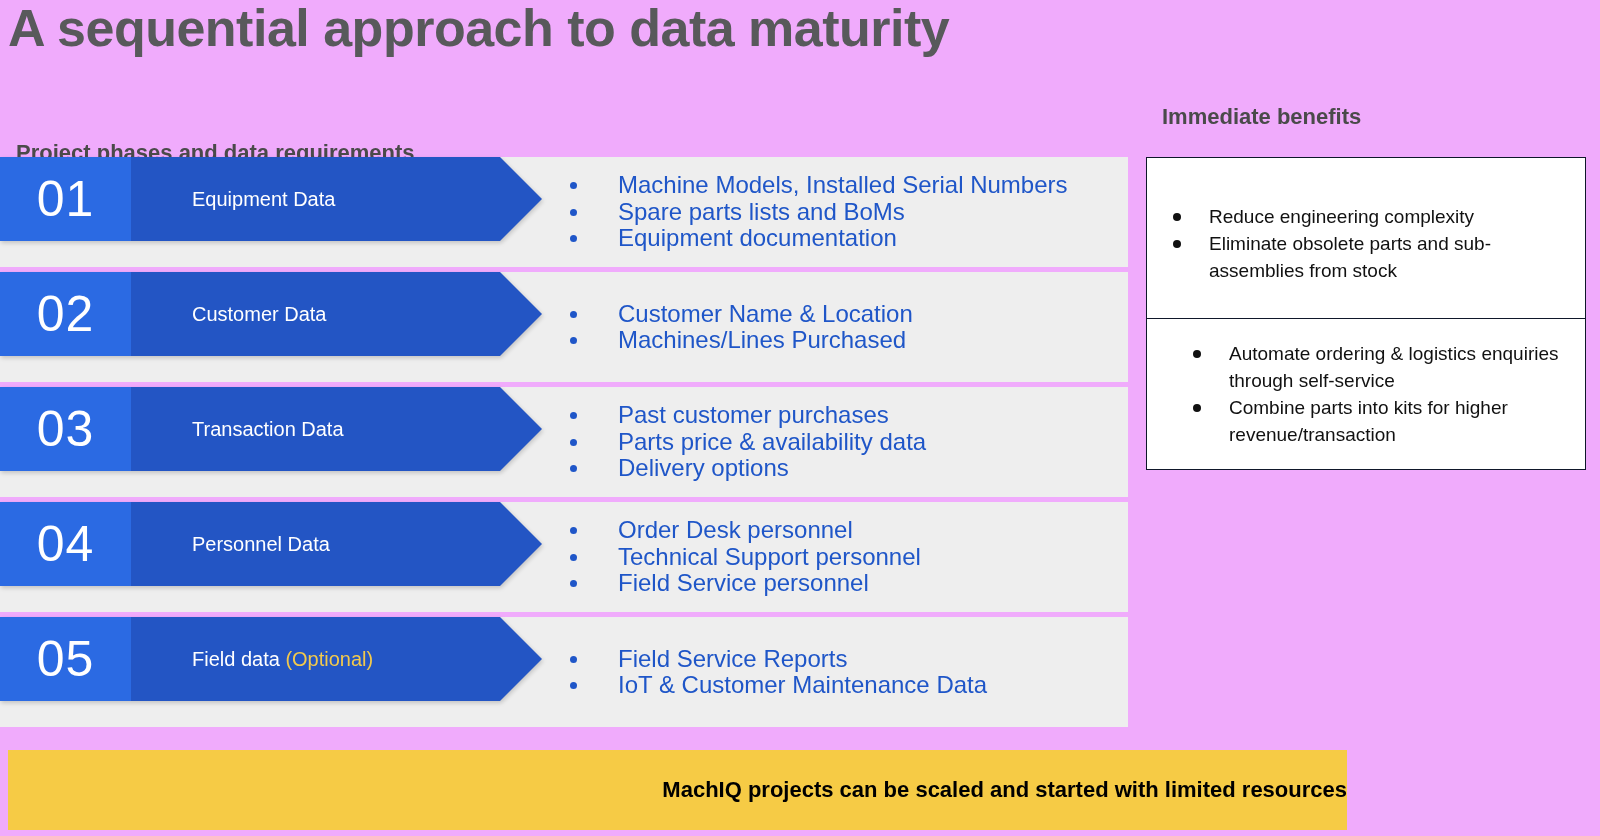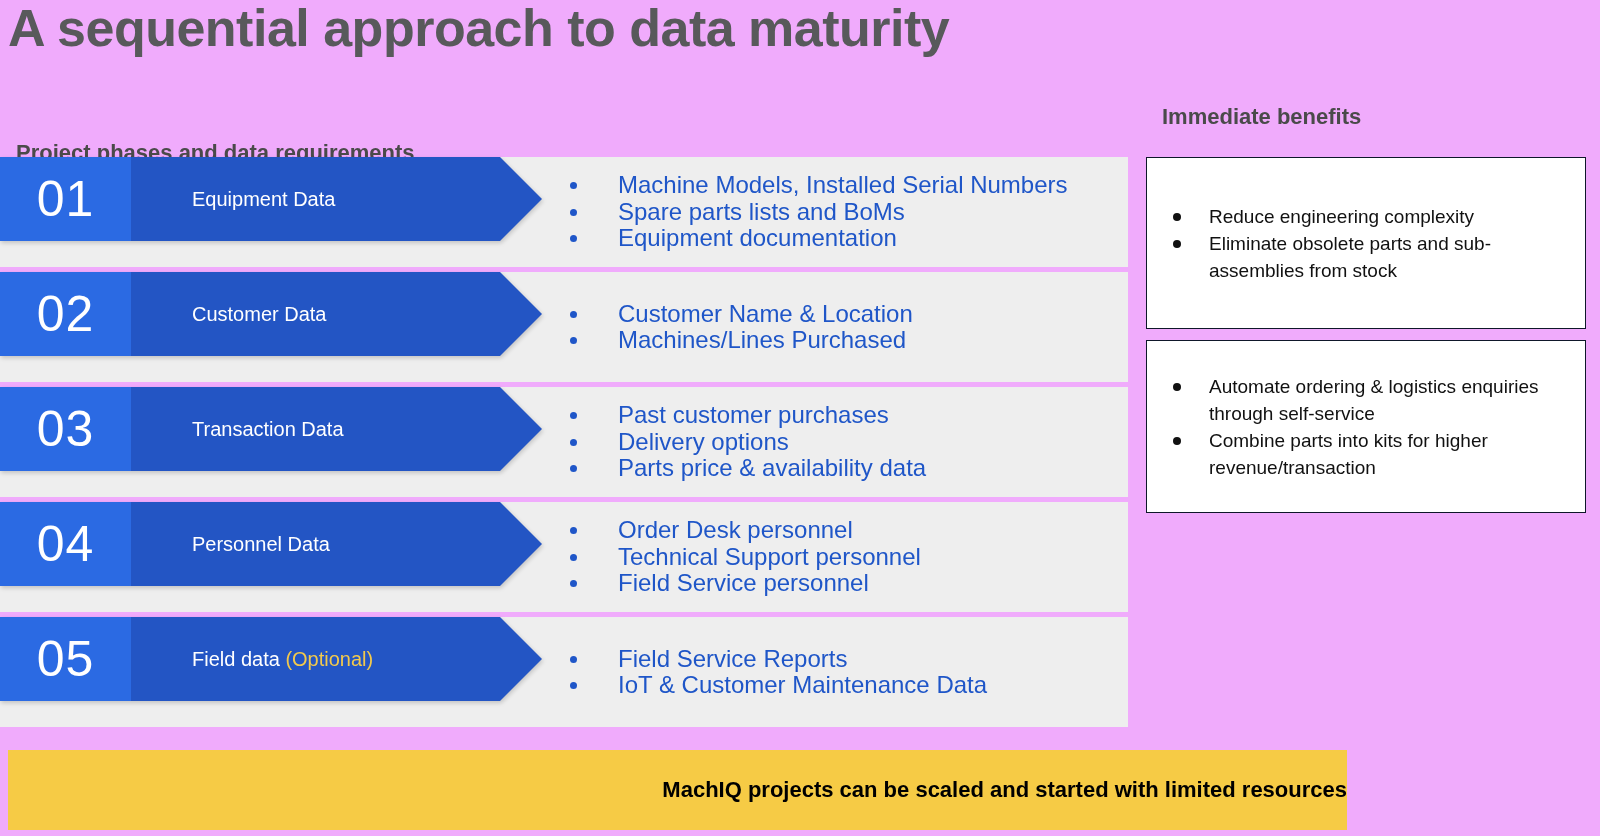--- a/index.html
+++ b/index.html
@@ -123,21 +123,21 @@
   .benefit-box {
     position: absolute;
     left: 1146px;
     width: 440px;
     border: 1px solid #0f172a;
     background: #ffffff;
     display: flex;
     align-items: center;
   }
   #benefit-box-0 { top: 157px; height: 172px; }
-  #benefit-box-1 { top: 340px; height: 173px; }
+  #benefit-box-1 { top: 318px; height: 152px; padding-left: 20px; }
   .benefit-box ul { width: 100%; padding: 0 14px 0 10px; }
   .benefit-box li {
     list-style: none;
     position: relative;
     padding-left: 52px;
     font-size: 19px;
     line-height: 27px;
     color: #111111;
   }
   .benefit-box li::before {
@@ -212,22 +212,22 @@
         <div class="arrow">
           <div class="arrow-num">
             <span>03</span>
           </div>
           <div class="arrow-body">
             <div class="arrow-label"><span>Transaction Data</span></div>
           </div>
         </div>
         <ul class="phase-bullets">
           <li>Past customer purchases</li>
+          <li>Parts price &amp; availability data</li>
           <li>Delivery options</li>
-          <li>Parts price &amp; availability data</li>
         </ul>
       </div>
       <div class="phase-row">
         <div class="arrow">
           <div class="arrow-num">
             <span>04</span>
           </div>
           <div class="arrow-body">
             <div class="arrow-label"><span>Personnel Data</span></div>
           </div>

